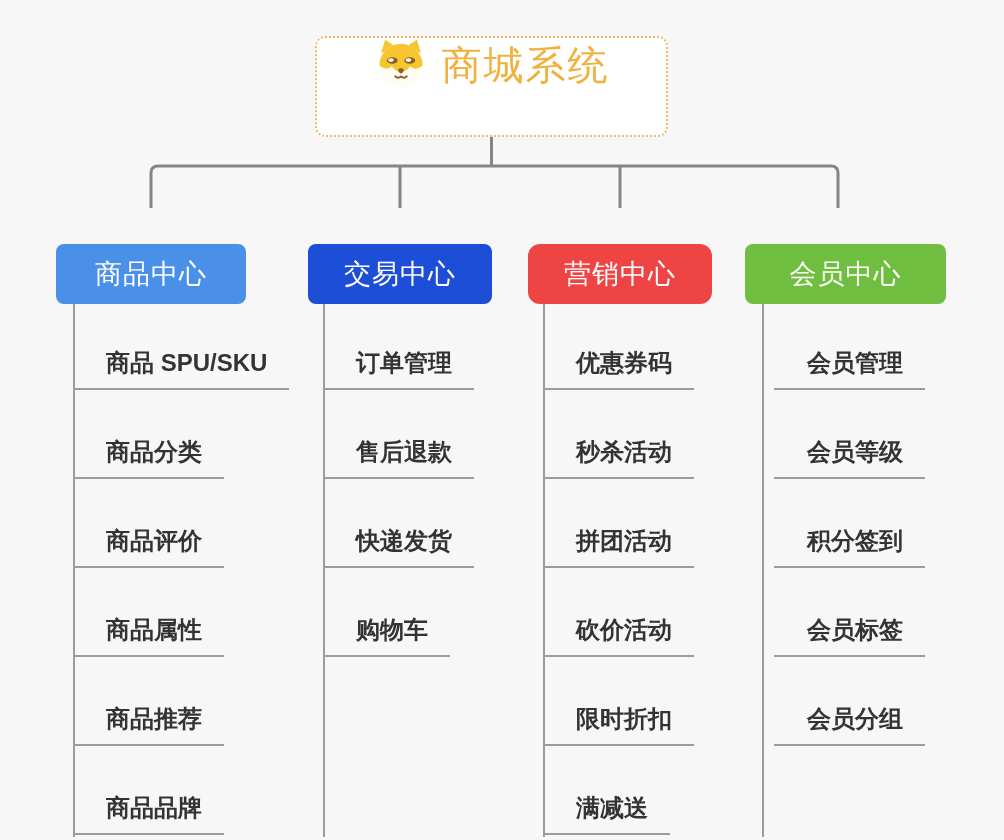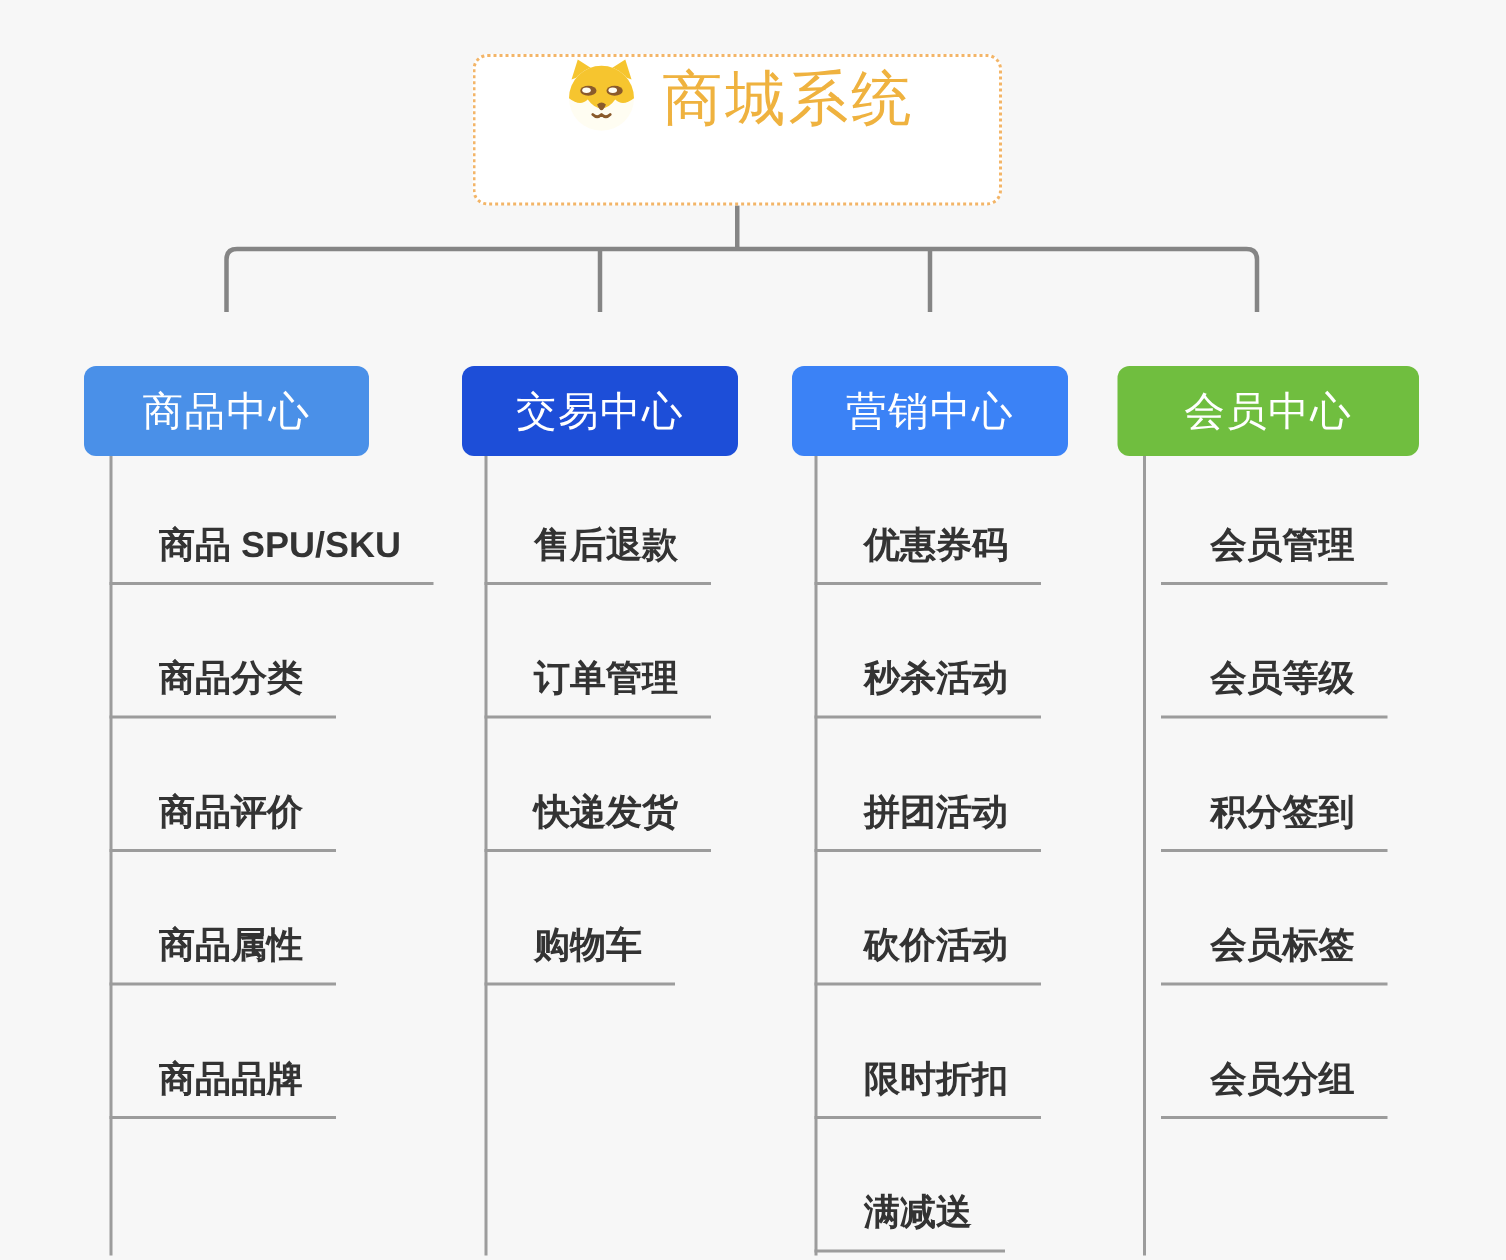--- a/index.html
+++ b/index.html
@@ -25,21 +25,21 @@
 
   
   .branch{position:absolute;top:216px;margin-top:28px;}
   .branch-header{
     height:60px;border-radius:8px;
     display:flex;align-items:center;justify-content:center;
     color:#ffffff;font-size:27px;letter-spacing:1px;white-space:nowrap;
   }
   .b1 .branch-header{background:#4a90e8;}
   .b2 .branch-header{background:#1d4ed8;}
-  .b3 .branch-header{background:#3b82f6;}
+  .b3 .branch-header{background:#ef4444;border-radius:12px;}
   .b4 .branch-header{background:#70be3f;}
 
   .branch-vline{
     position:absolute;width:2px;background:#9c9c9c;
     top:60px;height:533px;
   }
   .branch-items{position:absolute;top:57px;}
   .branch-item{height:89px;display:flex;align-items:flex-end;}
   .item-label{
     display:inline-block;white-space:nowrap;
@@ -86,34 +86,37 @@
     <div class="branch-item">
         <span class="item-label">商品分类</span>
       </div>
     <div class="branch-item">
         <span class="item-label">商品评价</span>
       </div>
     <div class="branch-item">
         <span class="item-label">商品属性</span>
       </div>
     <div class="branch-item">
+        <span class="item-label">商品推荐</span>
+      </div>
+    <div class="branch-item">
         <span class="item-label">商品品牌</span>
       </div>
   </div>
 </div>
 
 <div class="branch b2" style="left:308px;width:184px;">
   <div class="branch-header">交易中心</div>
   <div class="branch-vline" style="left:15px;"></div>
   <div class="branch-items" style="left:15px;">
     <div class="branch-item">
-        <span class="item-label">售后退款</span>
+        <span class="item-label">订单管理</span>
       </div>
     <div class="branch-item">
-        <span class="item-label">订单管理</span>
+        <span class="item-label">售后退款</span>
       </div>
     <div class="branch-item">
         <span class="item-label">快递发货</span>
       </div>
     <div class="branch-item">
         <span class="item-label">购物车</span>
       </div>
   </div>
 </div>
 

